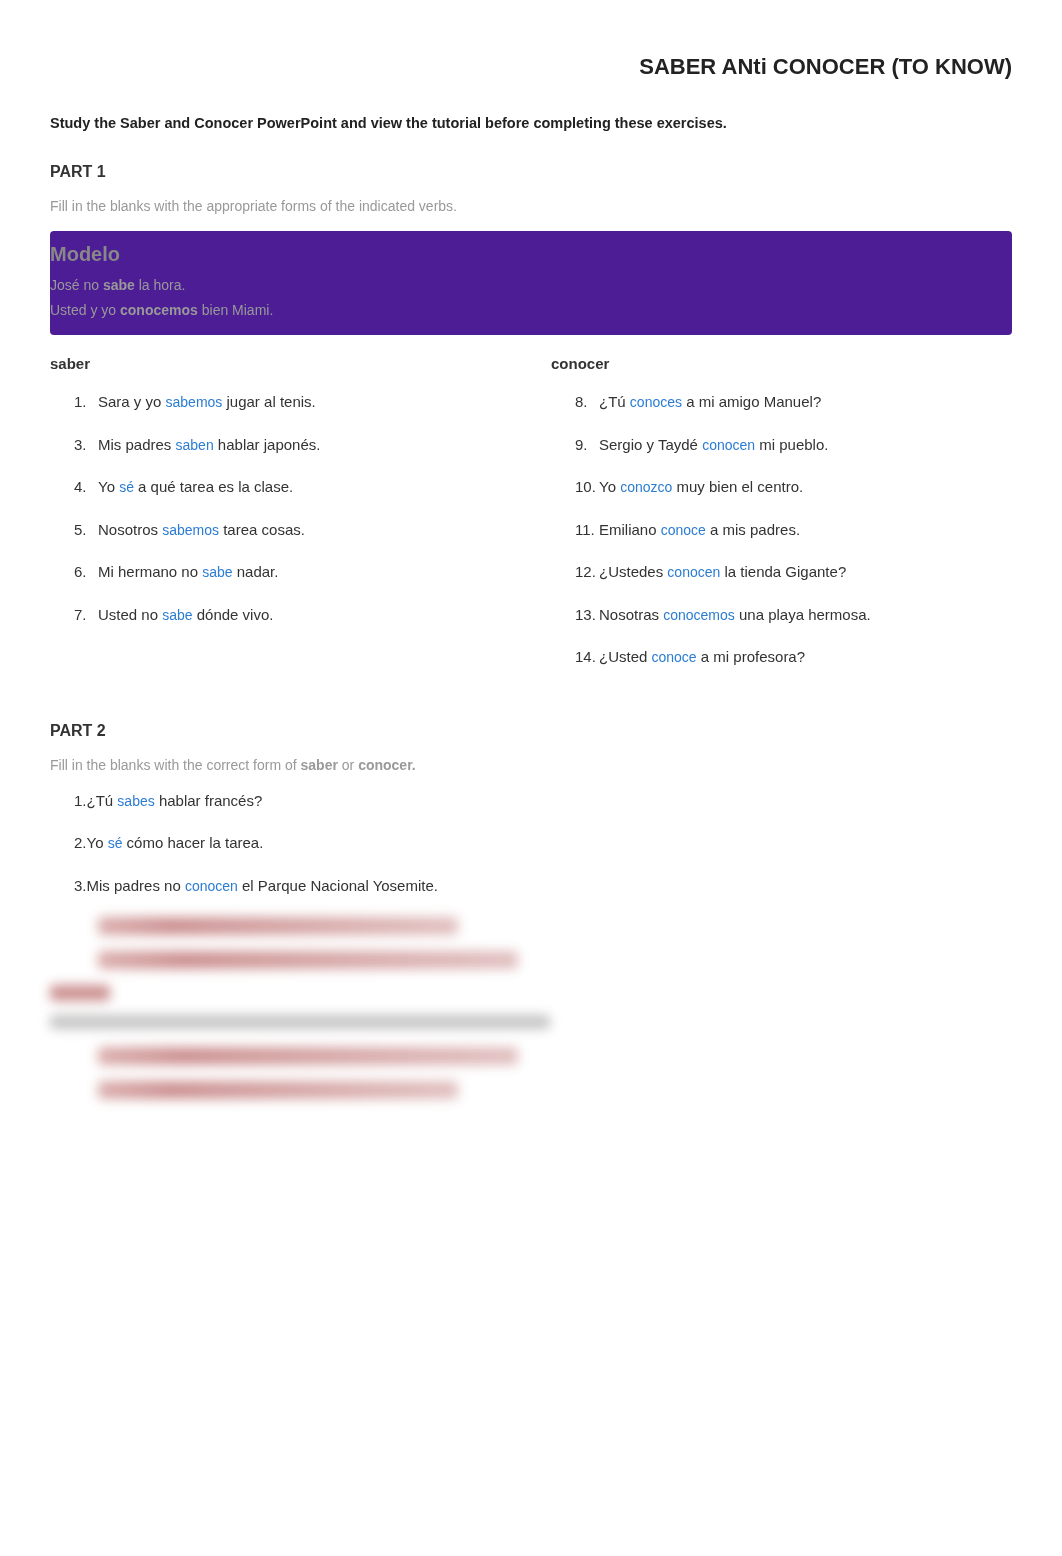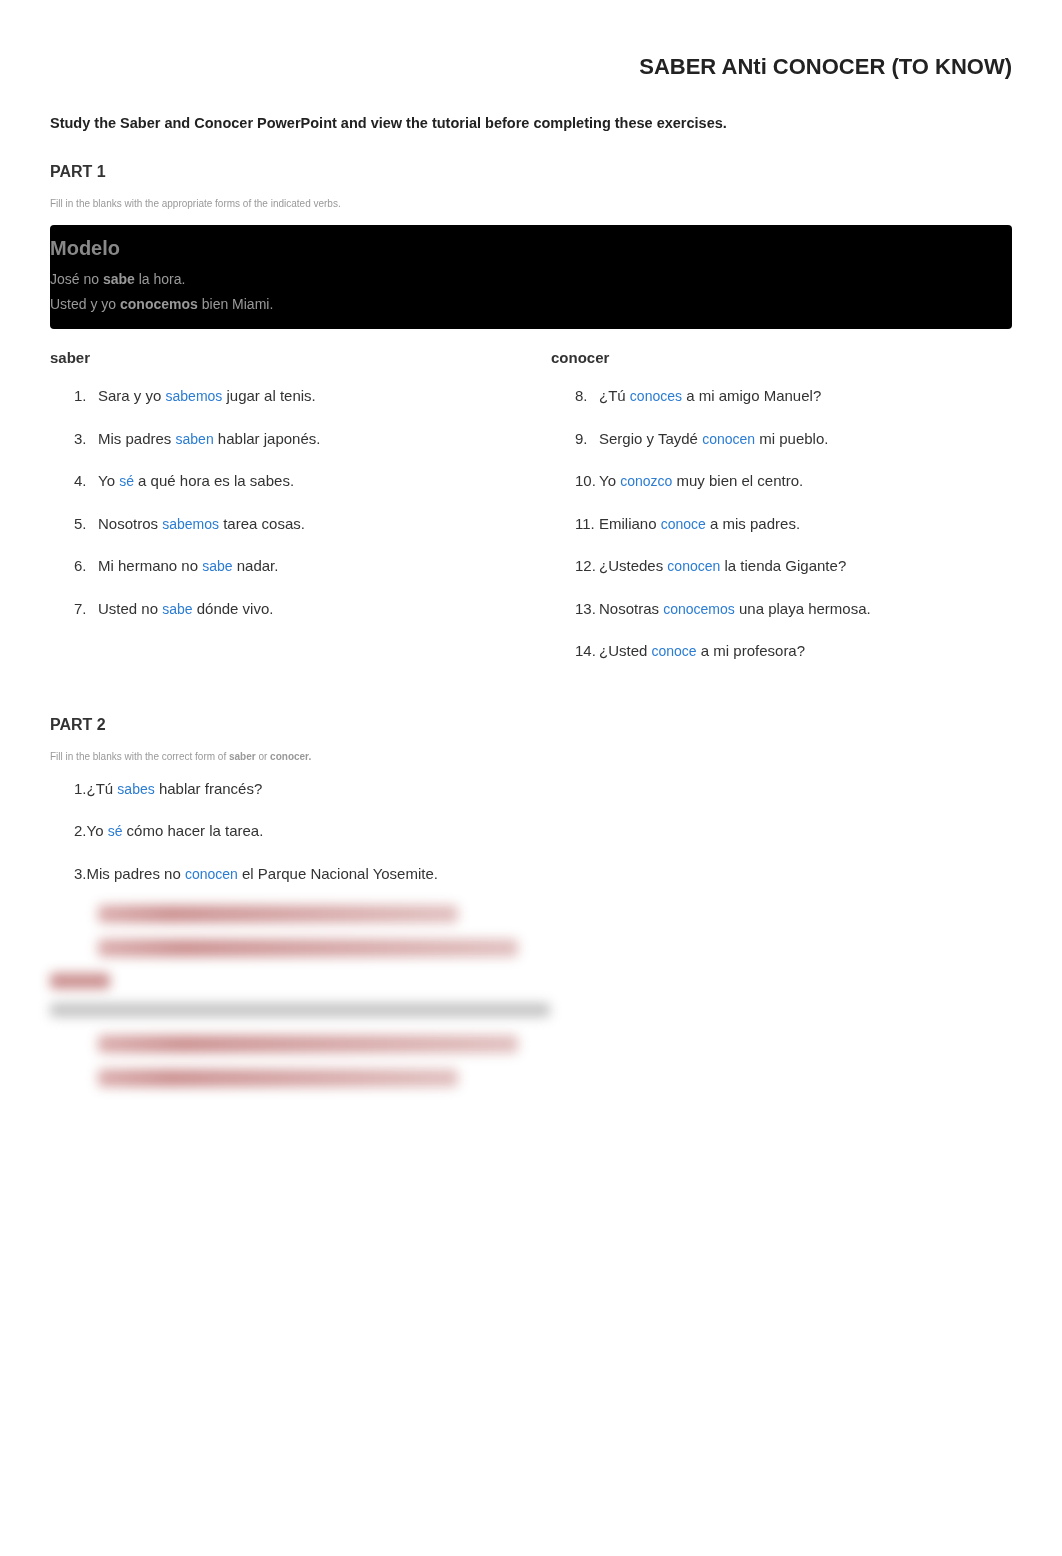--- a/index.html
+++ b/index.html
@@ -27,25 +27,25 @@
   }
   .part-heading {
     font-weight: bold;
     font-size: 16px;
     color: #333;
     margin-top: 25px;
     margin-bottom: 12px;
   }
   .part-sub {
     color: #999;
-    font-size: 10px;
+    font-size: 14px;
     margin-bottom: 14px;
   }
   .modelo-block {
-    background: #000000;
+    background: #4c1d95;
     border-radius: 4px;
     padding: 8px 0 10px 0;
     margin-bottom: 18px;
   }
   .modelo-heading {
     font-weight: bold;
     font-size: 20px;
     color: #888;
     margin-bottom: 6px;
   }
@@ -132,21 +132,21 @@
     <span>Usted y yo </span><b>conocemos</b><span> bien Miami.</span>
   </div>
 </div>
 
 <div class="cols">
   <div class="col">
     <div class="col-heading">saber</div>
     <ol class="exercise">
       <li><span class="num">1.</span><span>Sara y yo </span><span class="answer">sabemos</span><span> jugar al tenis.</span></li>
       <li><span class="num">3.</span><span>Mis padres </span><span class="answer">saben</span><span> hablar japonés.</span></li>
-      <li><span class="num">4.</span><span>Yo </span><span class="answer">sé</span><span> a qué hora es la sabes.</span></li>
+      <li><span class="num">4.</span><span>Yo </span><span class="answer">sé</span><span> a qué tarea es la clase.</span></li>
       <li><span class="num">5.</span><span>Nosotros </span><span class="answer">sabemos</span><span> tarea cosas.</span></li>
       <li><span class="num">6.</span><span>Mi hermano no </span><span class="answer">sabe</span><span> nadar.</span></li>
       <li><span class="num">7.</span><span>Usted no </span><span class="answer">sabe</span><span> dónde vivo.</span></li>
     </ol>
   </div>
 
   <div class="col">
     <div class="col-heading">conocer</div>
     <ol class="exercise">
       <li><span class="num">8.</span><span>¿Tú </span><span class="answer">conoces</span><span> a mi amigo Manuel?</span></li>

